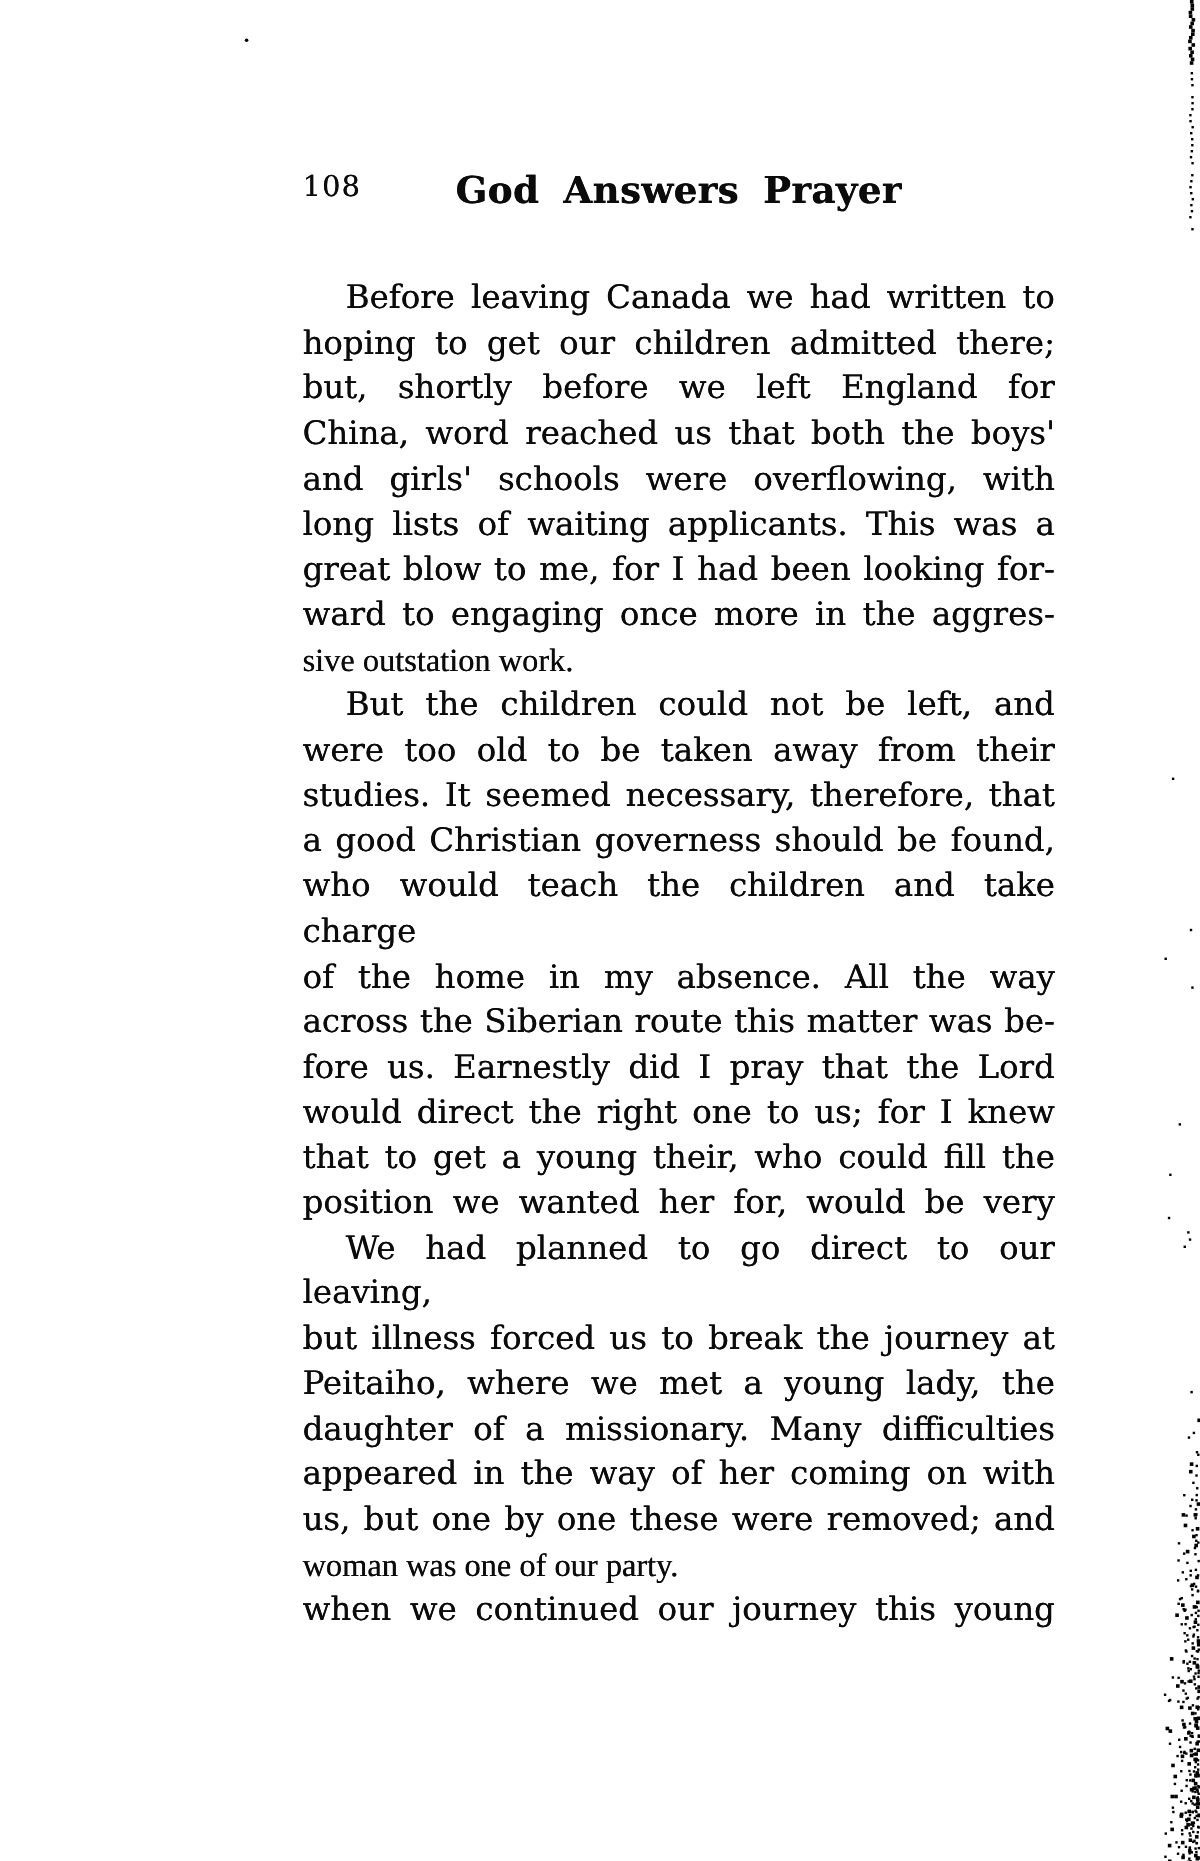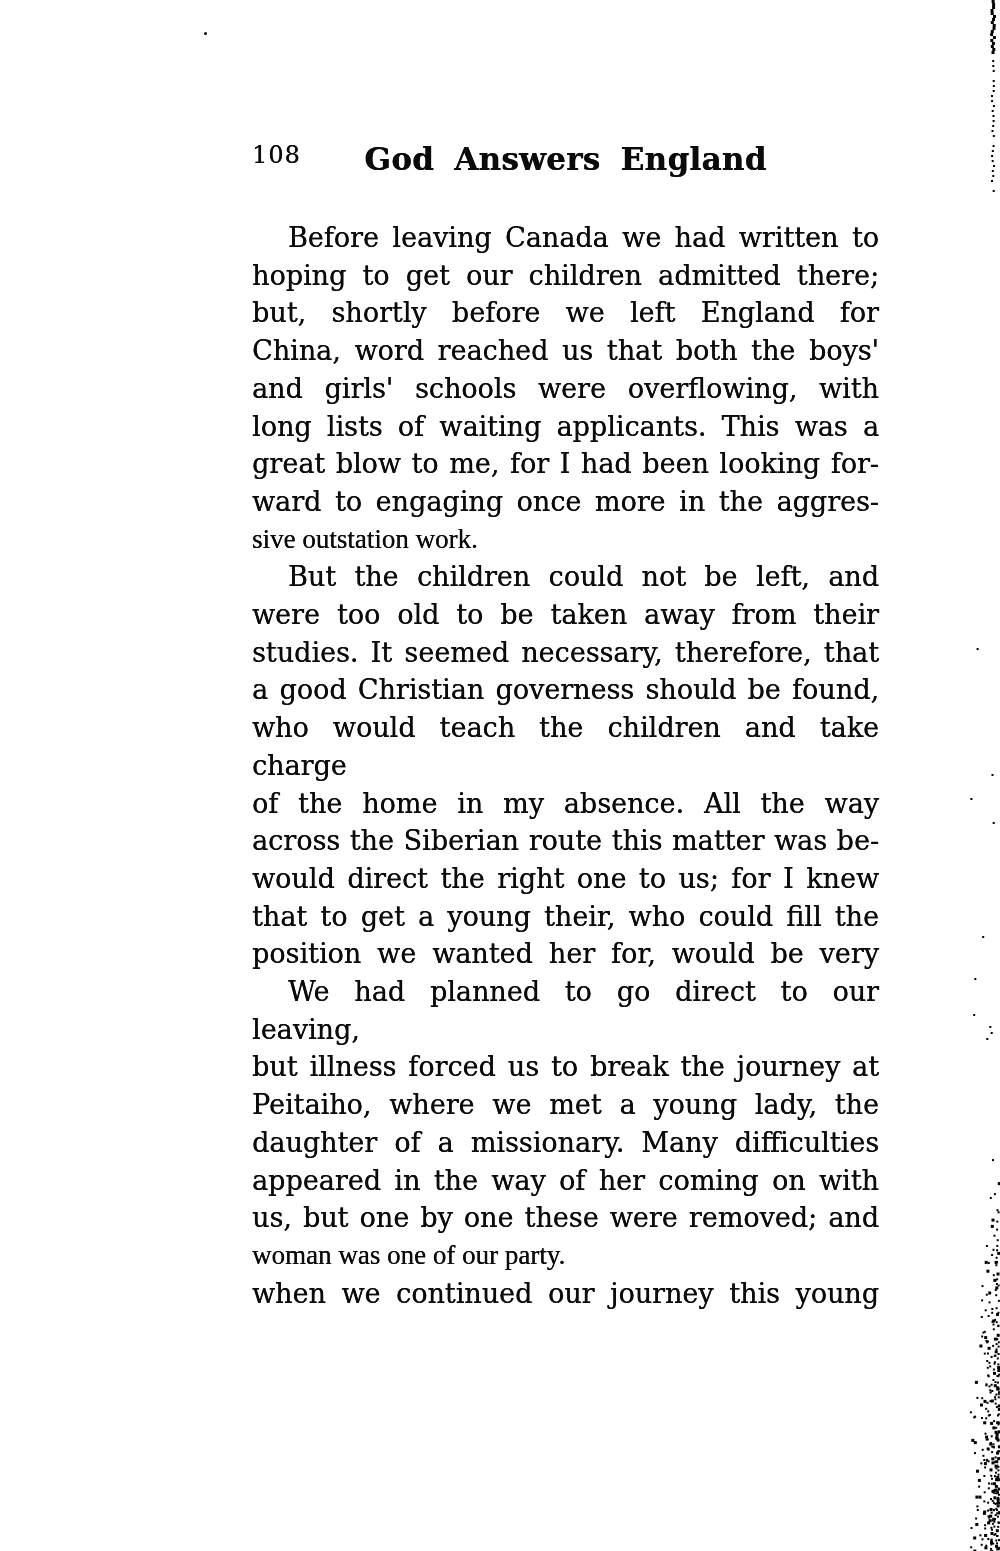--- a/index.html
+++ b/index.html
@@ -20,21 +20,21 @@
     text-shadow:0.3px 0 0 currentColor;
   }
   .running-title{
     position:absolute;left:40px;right:40px;top:0;
     text-align:center;
     font-size:31px;font-weight:bold;
     word-spacing:9px;letter-spacing:0.3px;
     text-shadow:0.3px 0 0 currentColor;
   }
 
-  .bodytext{position:absolute;left:252px;top:219px;width:627px;}
+  .bodytext{position:absolute;left:252px;top:230px;width:627px;}
   .line{
     font-size:27px;
     line-height:37.7px;
     text-align:justify;
     text-align-last:justify;
     white-space:normal;
     text-shadow:0.25px 0 0 currentColor;
   }
   .line.first{text-indent:36px;}
   .line.last{text-align-last:left;font-family:Liberation Serif, serif;}
@@ -42,21 +42,21 @@
   .speck-layer{position:absolute;top:0;right:0;width:60px;height:1551px;pointer-events:none;}
   .stray-dot{position:absolute;width:3px;height:3px;background:#000;border-radius:50%;}
 </style>
 </head>
 <body>
 
 <div class="page">
 
   <div class="header">
     <span class="page-number">108</span>
-    <span class="running-title">God Answers England</span>
+    <span class="running-title">God Answers Prayer</span>
   </div>
 
   <div class="bodytext">
 
     <div>
       <div class="line first">Before leaving Canada we had written to</div>
       <div class="line">hoping to get our children admitted there;</div>
       <div class="line">but, shortly before we left England for</div>
       <div class="line">China, word reached us that both the boys'</div>
       <div class="line">and girls' schools were overflowing, with</div>
@@ -67,20 +67,21 @@
     </div>
 
     <div>
       <div class="line first">But the children could not be left, and</div>
       <div class="line">were too old to be taken away from their</div>
       <div class="line">studies.  It seemed necessary, therefore, that</div>
       <div class="line">a good Christian governess should be found,</div>
       <div class="line">who would teach the children and take charge</div>
       <div class="line">of the home in my absence.  All the way</div>
       <div class="line">across the Siberian route this matter was be-</div>
+      <div class="line">fore us.  Earnestly did I pray that the Lord</div>
       <div class="line">would direct the right one to us; for I knew</div>
       <div class="line">that to get a young their, who could fill the</div>
       <div class="line">position we wanted her for, would be very</div>
     </div>
 
     <div>
       <div class="line first">We had planned to go direct to our leaving,</div>
       <div class="line">but illness forced us to break the journey at</div>
       <div class="line">Peitaiho, where we met a young lady, the</div>
       <div class="line">daughter of a missionary.  Many difficulties</div>

